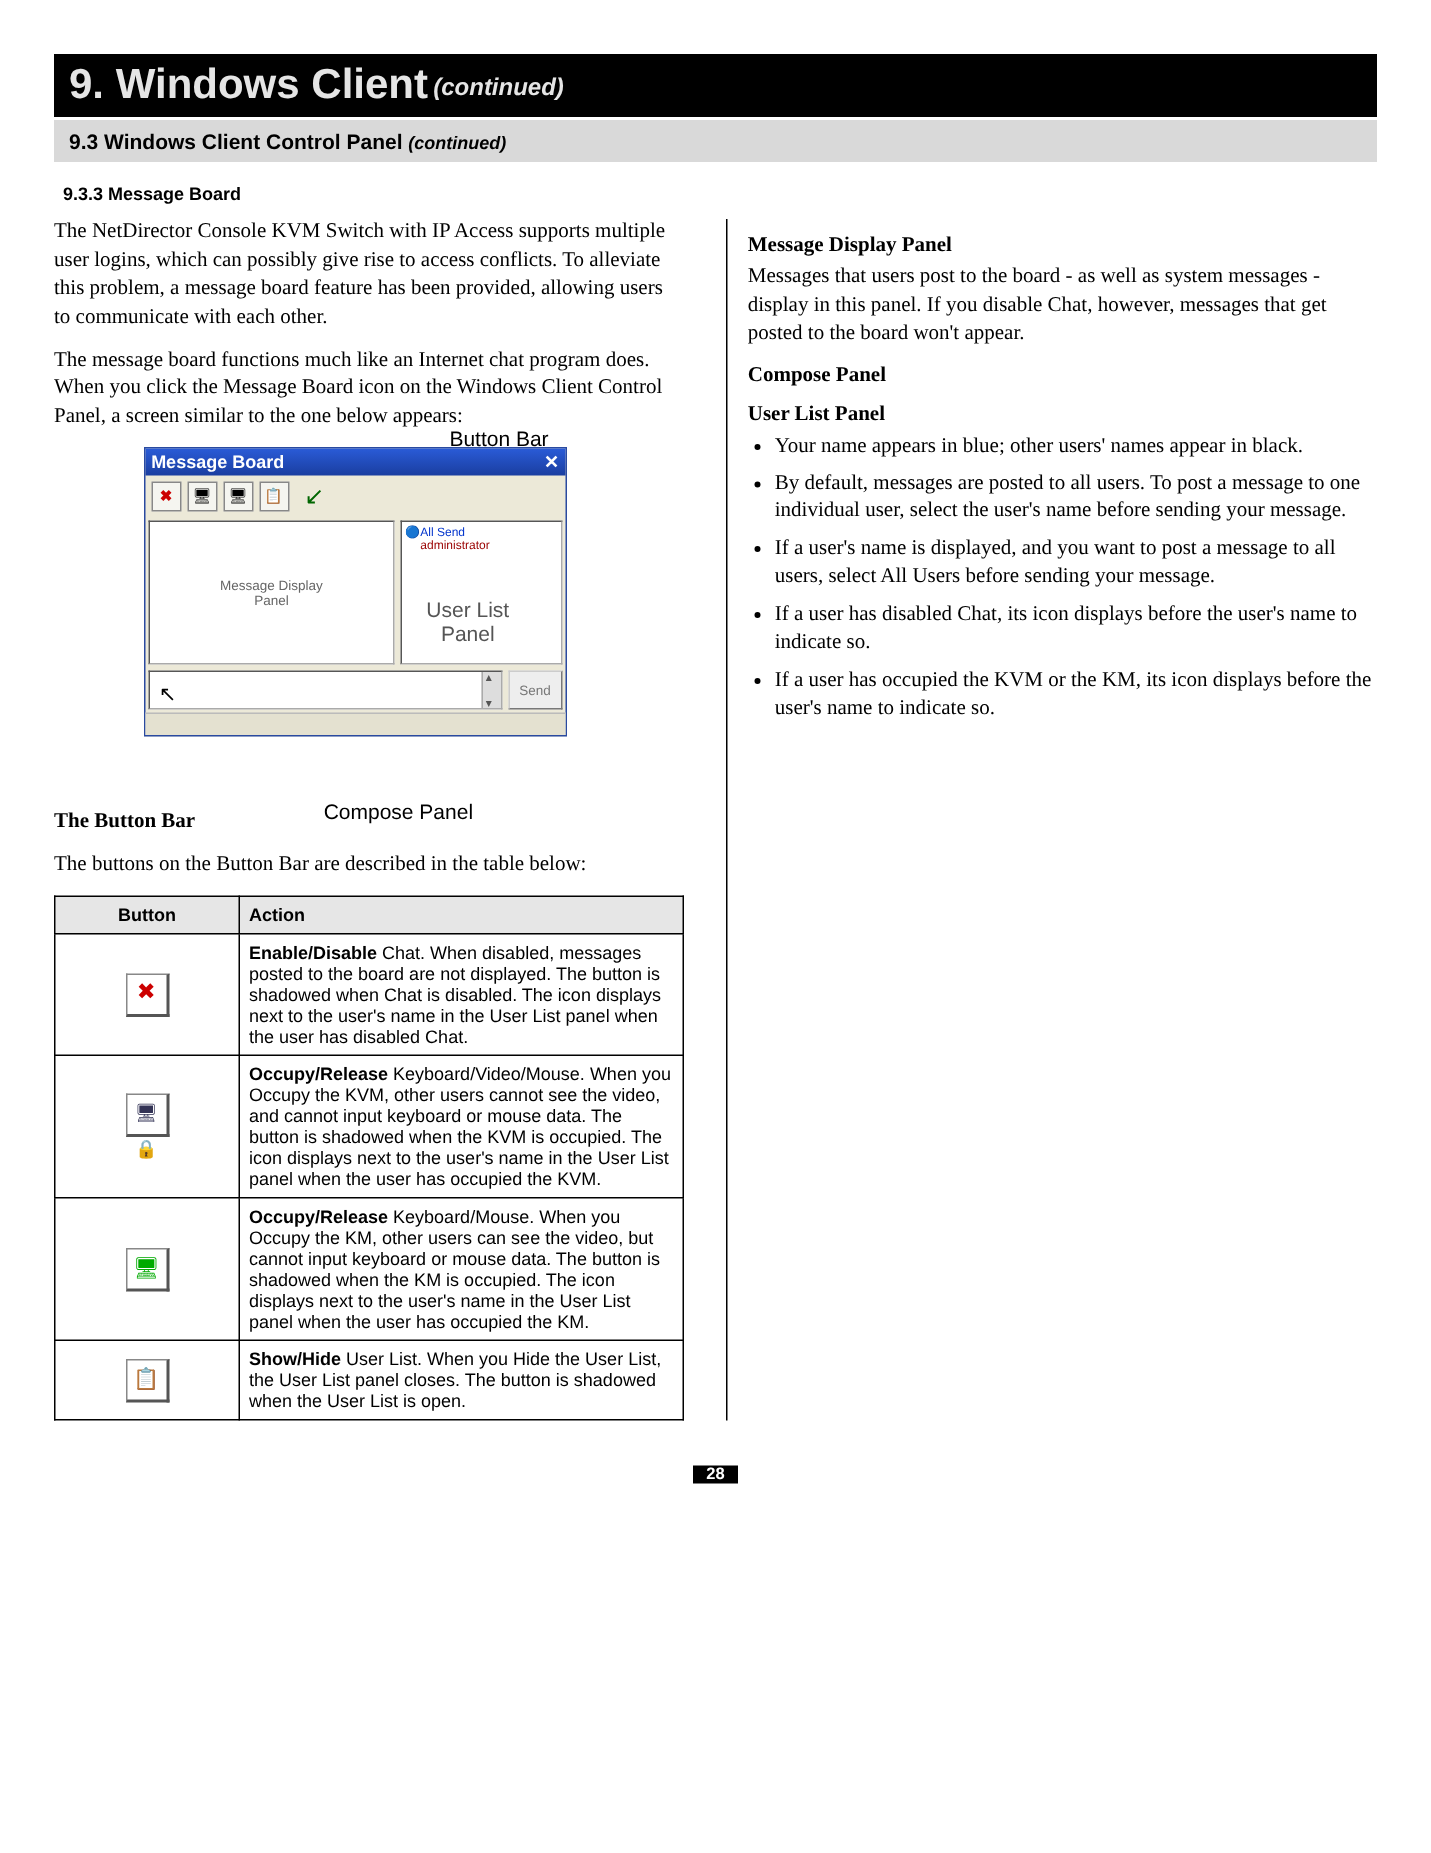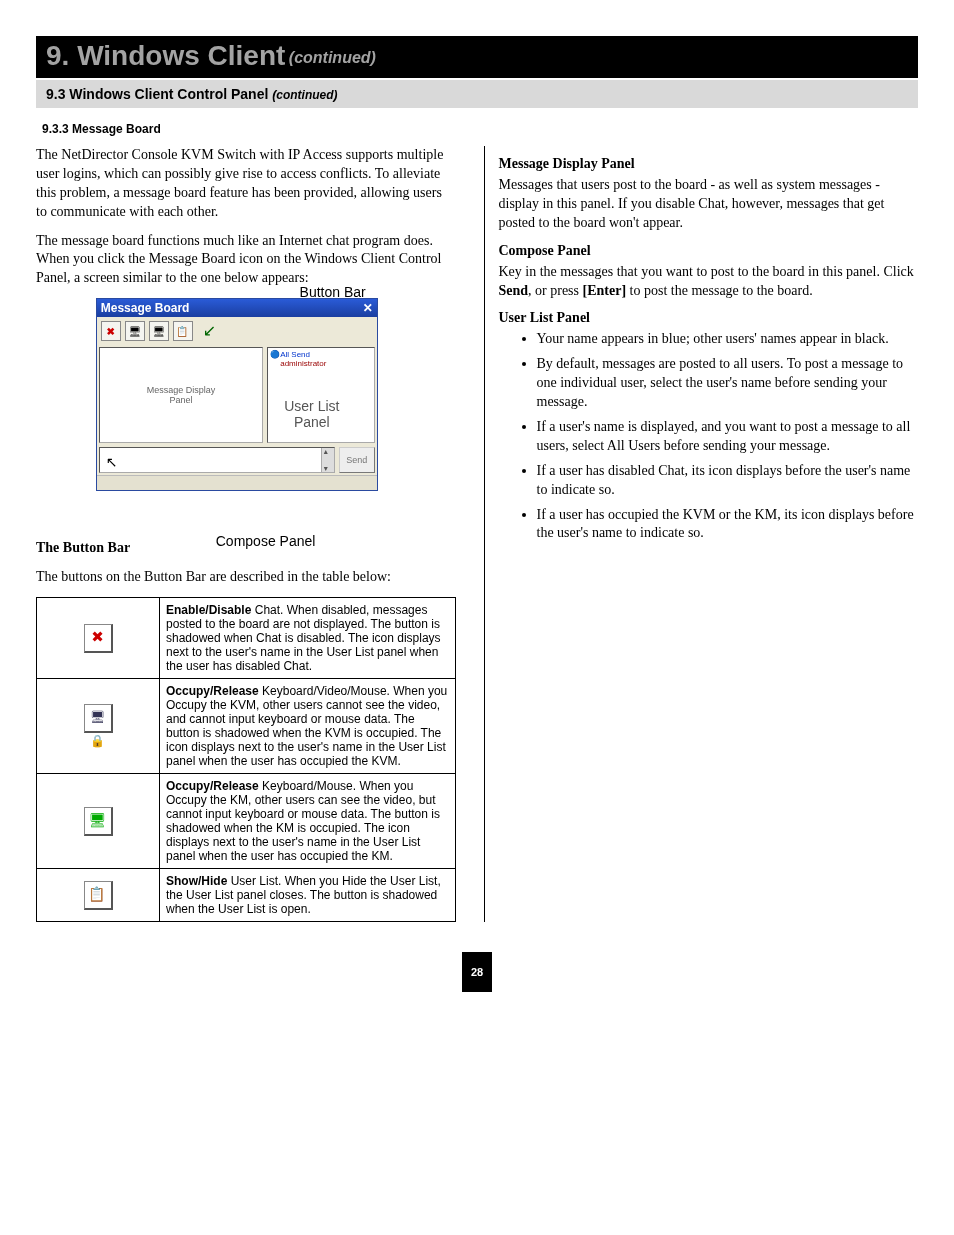--- a/index.html
+++ b/index.html
@@ -7,21 +7,21 @@
     font-size: 14px;
     color: #000;
     margin: 0;
     padding: 36px 36px 20px 36px;
     width: 954px;
     box-sizing: border-box;
     background: #fff;
   }
   .chapter-bar {
     background: #000;
-    color: #a3a3a3;
+    color: #e5e5e5;
     padding: 4px 10px 6px 10px;
     margin-bottom: 2px;
   }
   .chapter-bar .num-title {
     font-family: Arial, Helvetica, sans-serif;
     font-weight: bold;
     font-size: 28px;
   }
   .chapter-bar .cont {
     font-family: Arial, Helvetica, sans-serif;
@@ -116,33 +116,33 @@
     display:inline-block; width:26px; height:26px;
     background:#fff; border:1px solid #888; border-bottom:2px solid #555; border-right:2px solid #555;
     line-height:24px; text-align:center; font-size:15px;
   }
   .icon-chat  { color:#c00; }
   .icon-kvm   { color:#335; font-size:12px; }
   .icon-km    { color:#0a0; font-size:14px; }
   .icon-list  { color:#555; font-size:14px; }
 
   ul.bullets { margin: 4px 0 10px 0; padding-left: 18px; }
-  ul.bullets li { margin-bottom: 6px; line-height:1.35;margin-left:20px; }
+  ul.bullets li { margin-bottom: 6px; line-height:1.35; }
 
   h4.panel-h { font-family:"Times New Roman",serif; font-weight:bold; font-size:14px; margin:10px 0 4px 0; }
 
   .page-num {
     margin: 30px auto 0 auto;
     width: 30px;
     background:#000; color:#fff;
     font-family: Arial, sans-serif;
     font-weight: bold;
     font-size: 11px;
     text-align:center;
-    padding:14px 0;
+    padding:0 0;
   }
 </style>
 </head>
 <body>
 
 <div class="chapter-bar">
   <span class="num-title">9. Windows Client</span>
   <span class="cont">(continued)</span>
 </div>
 
@@ -196,20 +196,24 @@
       </div>
       <div class="mock-label" style="bottom:-28px; left:120px;">Compose Panel</div>
       <div style="height:30px;"></div>
     </div>
 
     <p class="bold">The Button Bar</p>
     <p>The buttons on the Button Bar are described in the table below:</p>
 
     <table class="btn-table">
       <tbody>
+          <tr>
+        <th class="bh">Button</th>
+        <th>Action</th>
+      </tr>
       <tr>
         <td class="icon-cell"><span class="icon-box icon-chat">✖</span></td>
         <td><span class="bold">Enable/Disable</span><span> Chat. When disabled, messages posted to the board are not displayed. The button is shadowed when Chat is disabled. The icon displays next to the user's name in the User List panel when the user has disabled Chat.</span></td>
       </tr>
       <tr>
         <td class="icon-cell"><span class="icon-box icon-kvm">🖥🔒</span></td>
         <td><span class="bold">Occupy/Release</span><span> Keyboard/Video/Mouse. When you Occupy the KVM, other users cannot see the video, and cannot input keyboard or mouse data. The button is shadowed when the KVM is occupied. The icon displays next to the user's name in the User List panel when the user has occupied the KVM.</span></td>
       </tr>
       <tr>
         <td class="icon-cell"><span class="icon-box icon-km">🖥</span></td>
@@ -221,23 +225,20 @@
       </tr>
     </tbody>
       </table>
   </div>
 
   <div class="col" style="border-left:1px solid #000; padding-left:14px;">
     <h4 class="panel-h">Message Display Panel</h4>
     <p>Messages that users post to the board - as well as system messages - display in this panel. If you disable Chat, however, messages that get posted to the board won't appear.</p>
 
     <h4 class="panel-h">Compose Panel</h4>
-    <p>
-      <span>Key in the messages that you want to post to the board in this panel. Click </span><span class="bold">Send</span><span>, or press </span><span class="bold">[Enter]</span><span> to post the message to the board.</span>
-    </p>
 
     <h4 class="panel-h">User List Panel</h4>
     <ul class="bullets">
       <li>Your name appears in blue; other users' names appear in black.</li>
       <li>By default, messages are posted to all users. To post a message to one individual user, select the user's name before sending your message.</li>
       <li>If a user's name is displayed, and you want to post a message to all users, select All Users before sending your message.</li>
       <li>If a user has disabled Chat, its icon displays before the user's name to indicate so.</li>
       <li>If a user has occupied the KVM or the KM, its icon displays before the user's name to indicate so.</li>
     </ul>
   </div>

